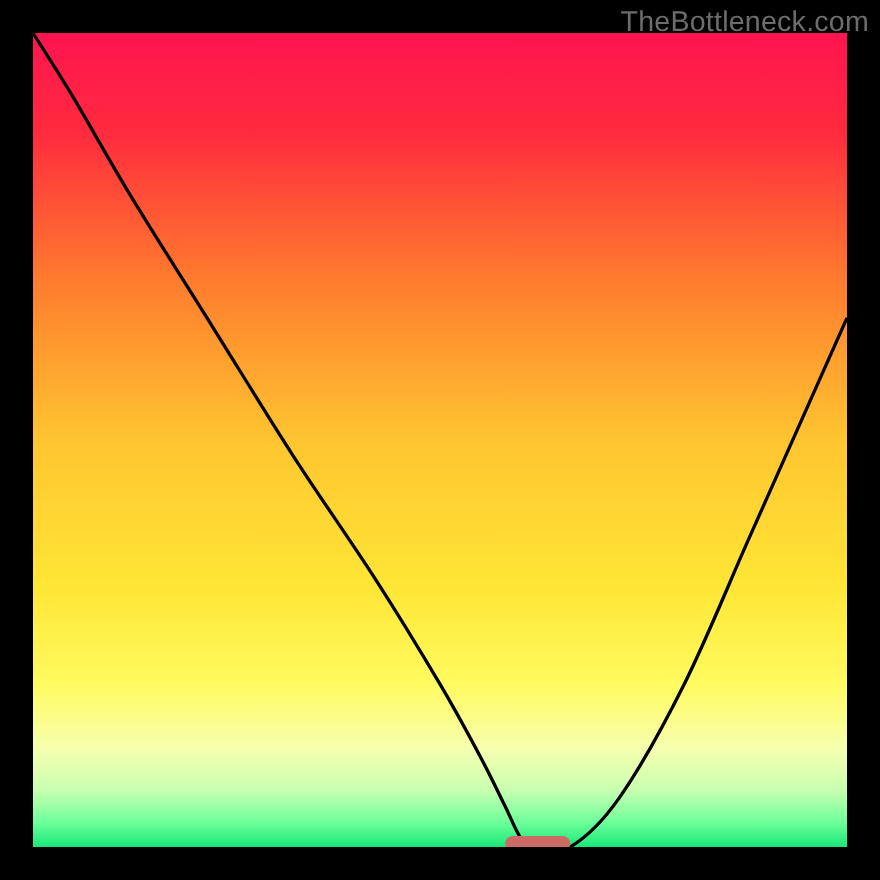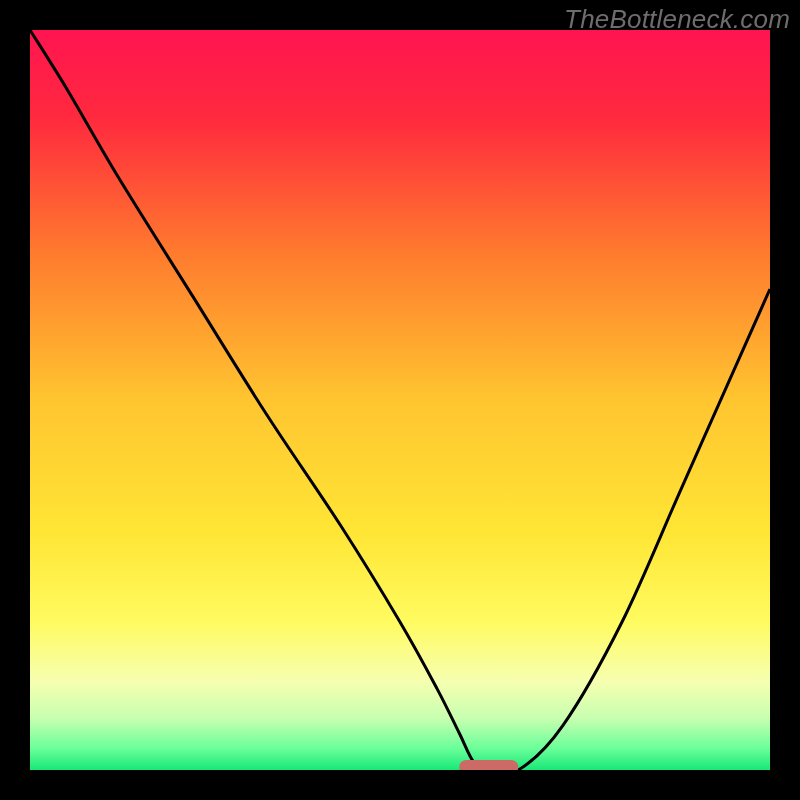--- a/index.html
+++ b/index.html
@@ -7,21 +7,20 @@
     padding: 0;
     width: 800px;
     height: 800px;
     background: #000;
     overflow: hidden;
   }
   .wrap {
     position: relative;
     width: 800px;
     height: 608px;
-    font-style: italic;
   }
   svg {
     display: block;
     position: absolute;
     left: 0;
     top: 0;
   }
   .watermark {
     position: absolute;
     top: 4px;

